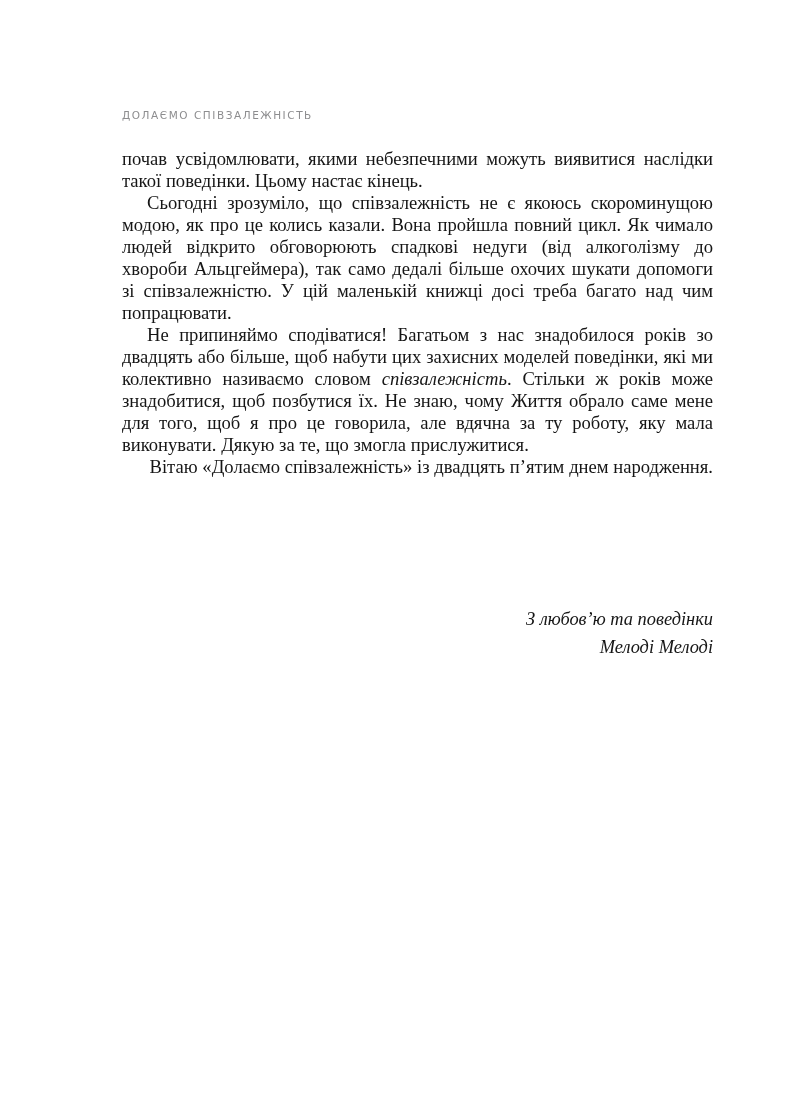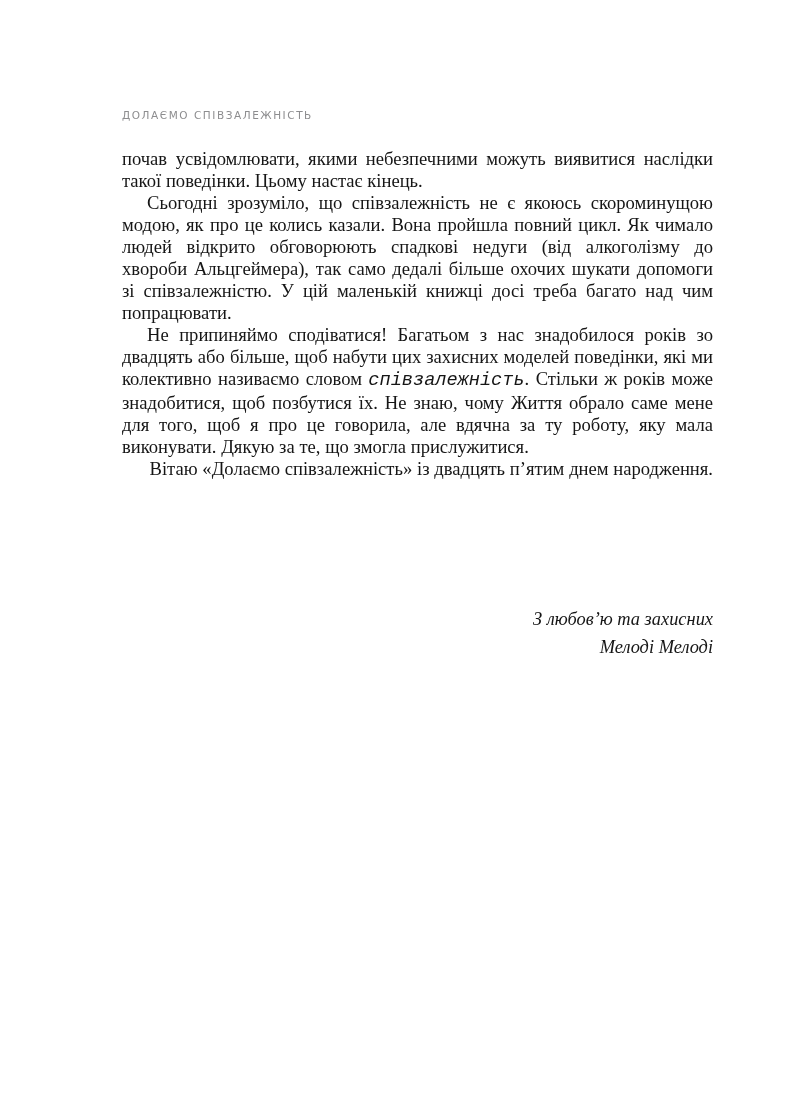--- a/index.html
+++ b/index.html
@@ -63,21 +63,20 @@
     word-spacing: 0.1px;
   }
   p.para.no-indent {
     text-indent: 0;
   }
   p.para:last-of-type {
     text-align: right;
   }
   em.term {
     font-style: italic;
-    font-family: Liberation Mono, monospace;
   }
 
   
   .signature {
     position: absolute;
     left: 122px;
     top: 594px;
     width: 591px;
     text-align: right;
     font-style: italic;
@@ -102,17 +101,17 @@
 
     <p class="para">Сьогодні зрозуміло, що співзалежність не є якоюсь скороминущою модою, як про це колись казали. Вона пройшла повний цикл. Як чимало людей відкрито обговорюють спадкові недуги (від алкоголізму до хвороби Альцгеймера), так само дедалі більше охочих шукати допомоги зі співзалежністю. У цій маленькій книжці досі треба багато над чим попрацювати.</p>
 
     <p class="para"><span>Не припиняймо сподіватися! Багатьом з нас знадобилося років зо двадцять або більше, щоб набути цих захисних моделей поведінки, які ми колективно називаємо словом </span><em class="term">співзалежність</em><span>. Стільки ж років може знадобитися, щоб позбутися їх. Не знаю, чому Життя обрало саме мене для того, щоб я про це говорила, але вдячна за ту роботу, яку мала виконувати. Дякую за те, що змогла прислужитися.</span></p>
 
     <p class="para">Вітаю «Долаємо співзалежність» із двадцять п’ятим днем народження.</p>
 
   </div>
 
   <div class="signature">
-    <span class="sig-line">З любов’ю та захисних</span>
+    <span class="sig-line">З любов’ю та поведінки</span>
     <span class="sig-line">Мелоді Мелоді</span>
   </div>
 
 </div>
 
 </body></html>

